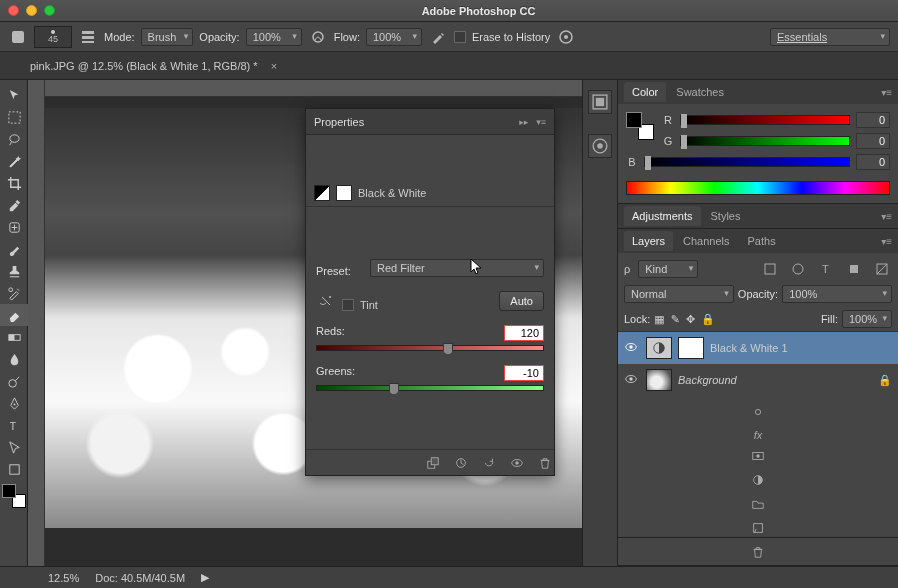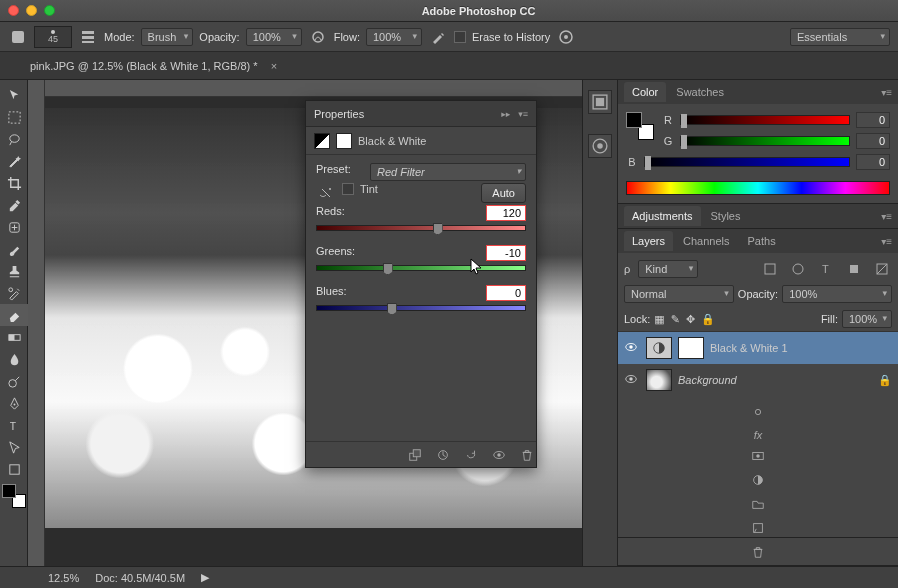--- a/index.html
+++ b/index.html
@@ -35,28 +35,28 @@
   radial-gradient(circle at 70% 60%, #f0f0f0 6%, transparent 7%),
   radial-gradient(circle at 15% 80%, #e8e8e8 5%, transparent 6%),
   radial-gradient(circle at 45% 80%, #fff 6%, transparent 7%),
   radial-gradient(circle at 82% 82%, #e0e0e0 5%, transparent 6%),
   linear-gradient(180deg, #3a3a3a 0%, #555 25%, #4a4a4a 35%, #ddd 50%, #eee 70%, #888 100%);
   filter: contrast(1.1);
 }
 .canvas-area::before, .canvas-area::after { content:""; position:absolute; background:#585858; }
 .canvas-area::before { left:0; top:0; width:100%; height:16px; border-bottom:1px solid #333; }
 .canvas-area::after { left:0; top:0; width:16px; height:100%; border-right:1px solid #333; z-index:0; }
-.prop-panel { position: absolute; left: 305px; top: 100px; width: 232px; height: 368px; background: #454545; border: 1px solid #222; box-shadow: 0 4px 14px rgba(0,0,0,.5); z-index: 20; display:flex; flex-direction:column; }
+.prop-panel { position: absolute; left: 305px; top: 108px; width: 250px; height: 368px; background: #454545; border: 1px solid #222; box-shadow: 0 4px 14px rgba(0,0,0,.5); z-index: 20; display:flex; flex-direction:column;gap:44px; }
 .prop-head { height: 26px; background: #3d3d3d; display: flex; align-items: center; padding: 0 8px; border-bottom: 1px solid #2a2a2a; }
 .prop-head .title { flex:1; color: #ddd; }
 .prop-head .collapse { font-size: 9px; color: #999; }
 .prop-sub { height: 28px; display: flex; align-items: center; padding: 0 8px; gap: 6px; border-bottom: 1px solid #333; }
 .swatch { width: 16px; height: 16px; border: 1px solid #222; }
 .prop-body { padding: 8px 10px; flex:1; overflow:hidden; position:relative; }
-.row { display: flex; align-items: flex-start; margin-bottom: 2px; gap: 6px; }
+.row { display: flex; align-items: flex-end; margin-bottom: 14px; gap: 6px; }
 .prop-body .row .lbl { width: 48px; }
 .slider-row { margin-bottom: 14px; }
 .slider-row .top { display:flex; justify-content:space-between; margin-bottom:4px; }
 .slider-track { height: 6px; position: relative; border: 1px solid #222; }
 .slider-track .handle { position:absolute; top:-3px; width:10px; height:12px; background:#888; border:1px solid #333; transform:translateX(-5px); clip-path: polygon(0 0,100% 0,100% 70%,50% 100%,0 70%); }
 .prop-foot { height: 26px; border-top:1px solid #333; display:flex; align-items:center; justify-content:center; gap:10px; }
 .prop-foot .mini { width:18px; height:18px; display:flex; align-items:center; justify-content:center; }
 .prop-foot svg { width:14px; height:14px; fill:#aaa; }
 .vstrip { width: 36px; background: #404040; border-left: 1px solid #222; border-right: 1px solid #222; display:flex; flex-direction:column; gap:20px; padding-top:10px; align-items:center; }
 .vstrip .sq { width:24px; height:24px; background:#4a4a4a; border:1px solid #2a2a2a; display:flex; align-items:center; justify-content:center;}
@@ -146,21 +146,21 @@
     </span>
   <span class="chk"></span>
   <span class="lbl">Erase to History</span>
   <span class="icon">
       <svg viewBox="0 0 16 16">
         <circle cx="8" cy="8" r="6" fill="none" stroke="#b8b8b8" stroke-width="1.5"></circle>
         <circle cx="8" cy="8" r="2"></circle>
       </svg>
     </span>
   <div style="flex:1"></div>
-  <div class="dropdown" style="width:100px;"><span>Essentials</span></div>
+  <div class="dropdown" style="width:120px;text-decoration:underline;"><span>Essentials</span></div>
 </div>
 
 <div class="tabbar">
   <div class="doctab">
     <span>pink.JPG @ 12.5% (Black &amp; White 1, RGB/8) *</span>
     <span class="x">×</span>
   </div>
 </div>
 
 <div class="main">
@@ -458,21 +458,21 @@
     <span class="collapse" style="margin-left:8px;">▾≡</span>
   </div>
   <div class="prop-sub">
     <div class="swatch" style="background:linear-gradient(135deg,#000 50%,#fff 50%);"></div>
     <div class="swatch" style="background:#fff;"></div>
     <span style="font-weight:400;">Black &amp; White</span>
   </div>
   <div class="prop-body">
     <div class="row">
       <span class="lbl">Preset:</span>
-      <div class="dropdown" style="flex:1;font-style:italic;"><span>Red Filter</span></div>
+      <div class="dropdown" style="flex:1;"><span>Red Filter</span></div>
     </div>
     <div class="row">
       <span class="icon">
           <svg viewBox="0 0 16 16">
             <path d="M4 4l8 8M2 10c2 2 4 2 6 0" fill="none" stroke="#bbb"></path>
             <circle cx="12" cy="4" r="1" fill="#bbb"></circle>
           </svg>
         </span>
       <span class="chk"></span>
       <span>Tint</span>

